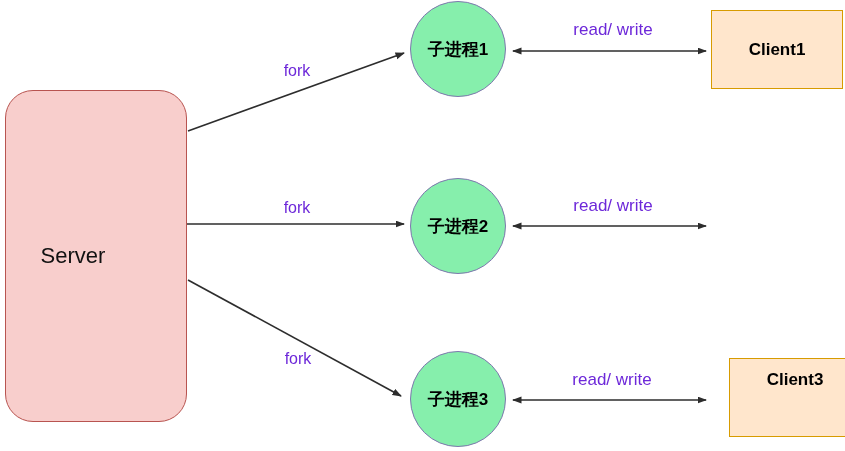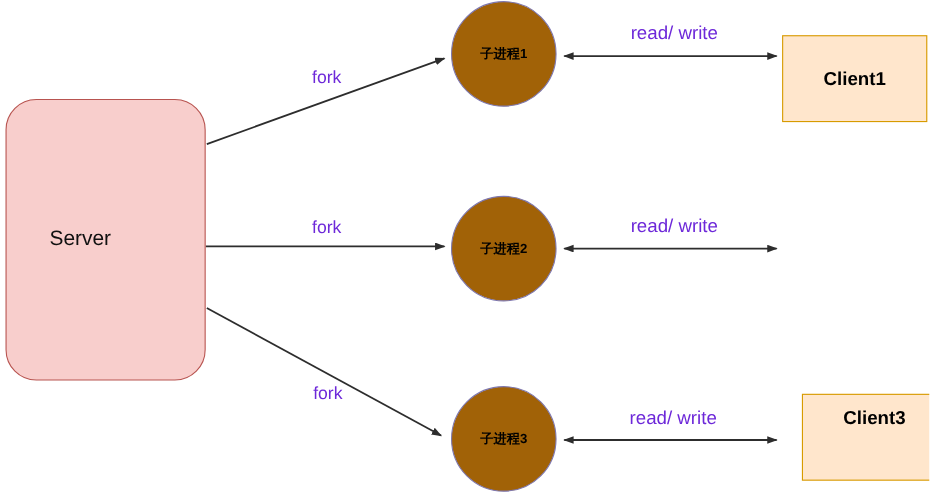--- a/index.html
+++ b/index.html
@@ -10,51 +10,51 @@
   }
   #canvas {
     position: relative;
     width: 845px;
     height: 451px;
     background: #ffffff;
     overflow: hidden;
   }
   .node { position: absolute; box-sizing: border-box; display: flex; align-items: center; justify-content: center; }
   .server-node {
-    left: 5px; top: 90px; width: 182px; height: 256px;
+    left: 5px; top: 90px; width: 182px; height: 332px;
     background: #F8CECC;
     border: 1.4px solid #B85450;
     border-radius: 28px;
-    font-size: 19px;
+    font-size: 22px;
     color: #111111;
     
     padding-right: 46px;
   }
   .process-node {
     width: 96px; height: 96px;
-    background: #a16207;
+    background: #86efac;
     border: 1.4px solid #7E77AE;
     border-radius: 50%;
     font-weight: bold;
-    font-size: 12px;
+    font-size: 17px;
     color: #000000;
     left: 410px;
   }
   .process-1 { top: 1px; }
   .process-2 { top: 178px; }
   .process-3 { top: 351px; }
   .client-node {
     left: 711px; width: 132px; height: 79px;
     background: #FFE6CC;
     border: 1.4px solid #D79B00;
     font-weight: bold;
     font-size: 17px;
     color: #000000;
   }
-  .client-1 { top: 10px; margin-top: 22px; }
+  .client-1 { top: 10px; }
   .client-2 { top: 185px; }
   .client-3 { top: 358px; align-items: flex-start; padding-top: 11px; margin-left: 18px; }
   .edge-label {
     position: absolute;
     transform: translate(-50%, -50%);
     font-size: 16px;
     color: #6d28d9;
     white-space: nowrap;
     background: #ffffff;
     padding: 0 2px;

